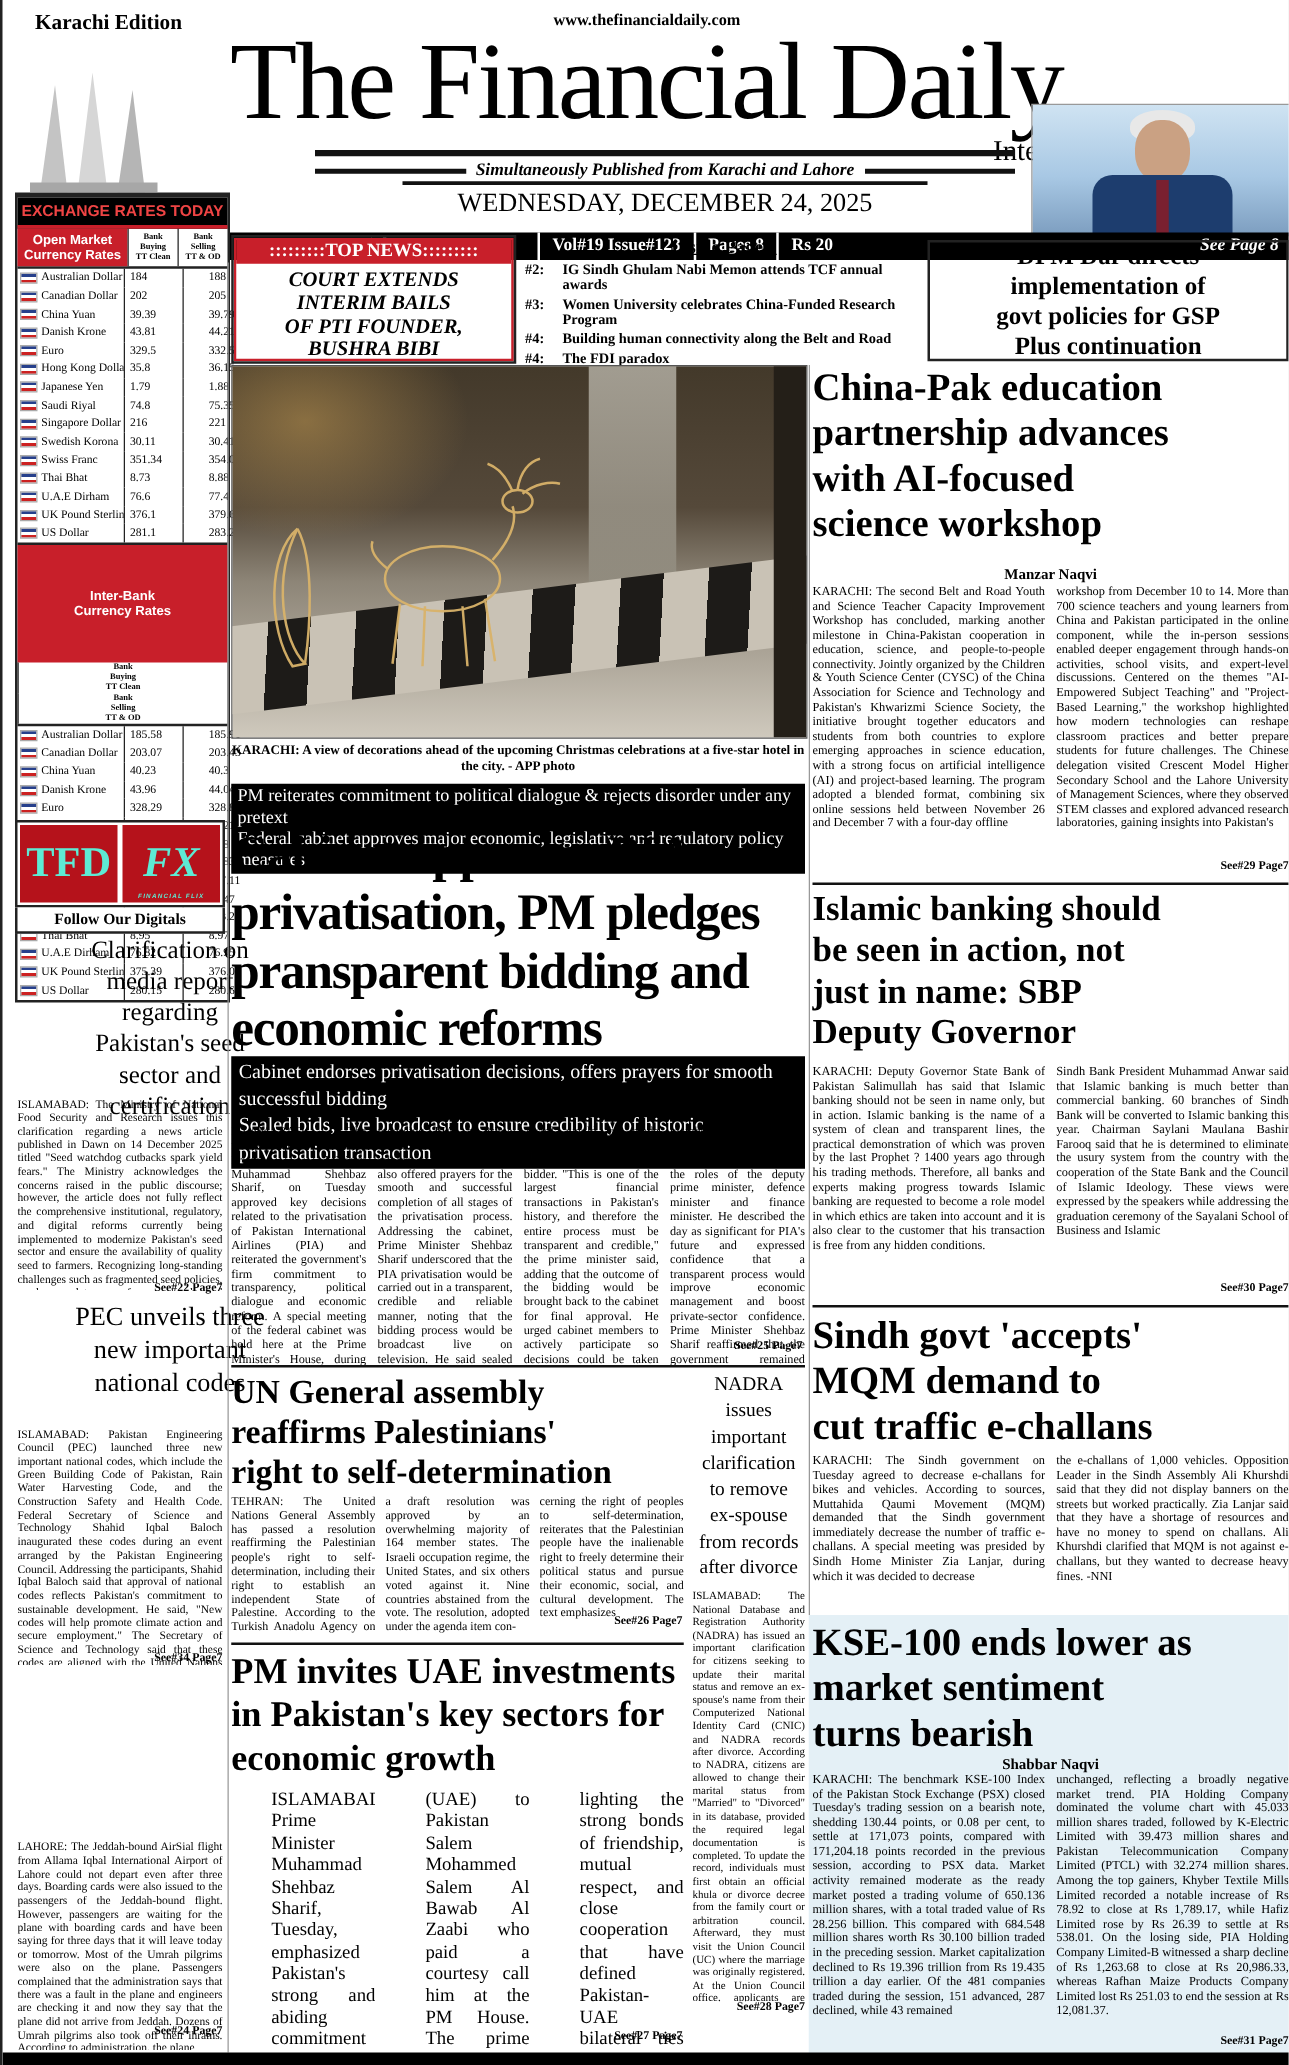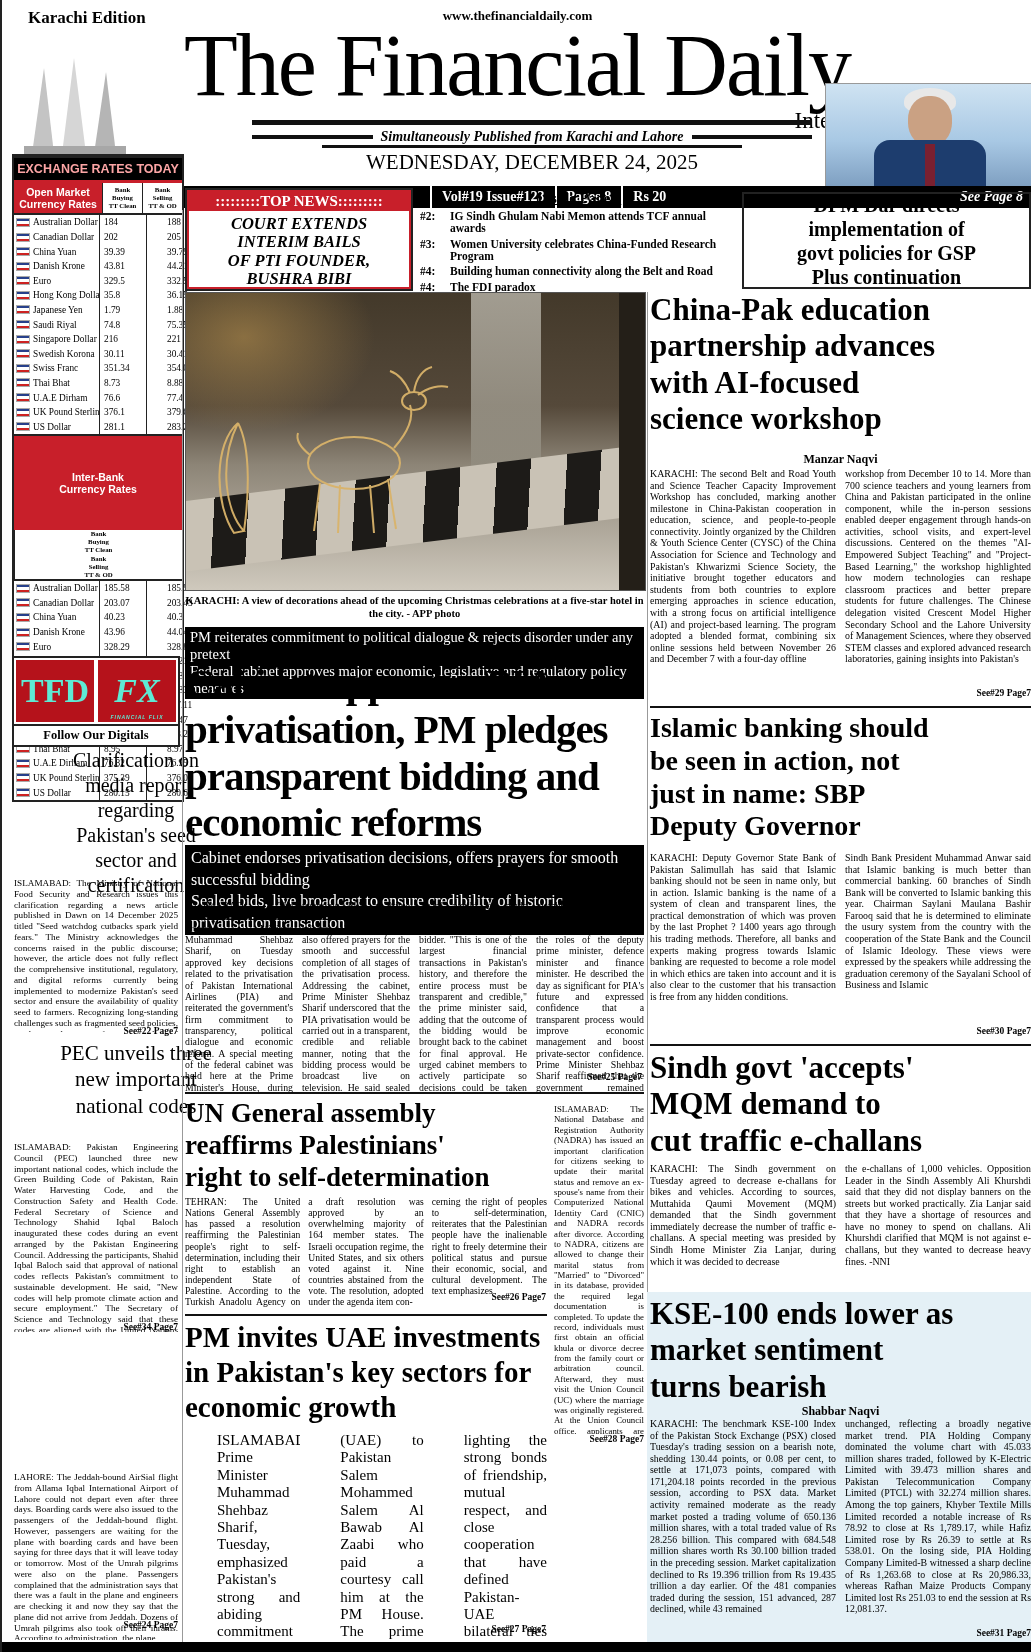--- a/index.html
+++ b/index.html
@@ -30,21 +30,21 @@
   #dar-photo .face{position:absolute;left:82px;top:12px;width:44px;height:50px;background:#caa183;border-radius:46%;}
   #dar-photo .suit{position:absolute;left:48px;top:56px;width:112px;height:52px;background:#1d3d6e;border-radius:16px 16px 0 0;}
   #dar-photo .tie{position:absolute;left:99px;top:60px;width:10px;height:44px;background:#7a2030;}
   
   #infobar{left:178px;top:186px;width:853px;height:22px;background:#000;color:#fff;display:flex;align-items:center;font-size:14px;font-weight:bold;}
   #infobar span{padding:0 10px;border-left:2px solid #fff;height:100%;display:flex;align-items:center;}
   #infobar span:first-child{border-left:none;flex:0 0 230px;justify-content:center;}
   #infobar .seepage{margin-left:auto;font-style:italic;border-left:none;}
   
   #fx-box{left:10px;top:154px;width:168px;border:2px solid #222;border-top:4px solid #222;background:#fff;}
-  #fx-title{background:#000;color:#fca5a5;font-size:12.5px;font-weight:bold;text-align:center;padding:4px 0;border-bottom:3px solid #c81f2a;font-family:"Liberation Sans",sans-serif;}
+  #fx-title{background:#000;color:#ef4444;font-size:12.5px;font-weight:bold;text-align:center;padding:4px 0;border-bottom:3px solid #c81f2a;font-family:"Liberation Sans",sans-serif;}
   .fx-head{display:flex;border-bottom:2px solid #222;}
   .fx-head .redcell{background:#c81f2a;color:#fff;font-family:"Liberation Sans",sans-serif;font-weight:bold;font-size:10.5px;flex:0 0 88px;display:flex;align-items:center;justify-content:center;text-align:center;line-height:1.15;padding:3px 0;}
   .fx-head .colh{flex:1;font-size:6.8px;font-weight:bold;text-align:center;border-left:1px solid #222;display:flex;align-items:center;justify-content:center;line-height:1.2;}
   .fx-row{display:flex;align-items:center;font-size:9.3px;height:14.6px;}
   .fx-row .flag{flex:0 0 14px;height:9px;margin:0 3px 0 2px;background:linear-gradient(180deg,#27408b 33%,#fff 33%,#fff 66%,#c22 66%);border:1px solid #aaa;box-sizing:border-box;}
   .fx-row .cur{flex:0 0 66px;white-space:nowrap;overflow:hidden;}
   .fx-row .buy{flex:0 0 42px;border-left:1px solid #222;padding-left:4px;align-self:stretch;display:flex;align-items:center;}
   .fx-row .sell{flex:1;border-left:1px solid #222;padding-left:20px;align-self:stretch;display:flex;align-items:center;justify-content:flex-end;padding-right:4px;}
   
   #logos{left:10px;top:656px;width:168px;height:70px;display:flex;gap:4px;background:#fff;border:2px solid #222;box-sizing:border-box;padding:2px;}
@@ -486,20 +486,27 @@
 reaffirms Palestinians'
 right to self-determination</div>
   <div class="abs" id="un-cols">
     <div class="col just clip">TEHRAN: The United Nations General Assembly has passed a resolution reaffirming the Palestinian people's right to self-determination, including their right to establish an independent State of Palestine. According to the Turkish Anadolu Agency on Tuesday,</div>
     <div class="col just clip">a draft resolution was approved by an overwhelming majority of 164 member states. The Israeli occupation regime, the United States, and six others voted against it. Nine countries abstained from the vote. The resolution, adopted under the agenda item con-</div>
     <div class="col just clip">cerning the right of peoples to self-determination, reiterates that the Palestinian people have the inalienable right to freely determine their political status and pursue their economic, social, and cultural development. The text emphasizes</div>
   </div>
   <div class="abs more" style="left:452px;top:1292px;width:92px;">See#26 Page7</div>
 
   <div class="abs" id="nadra">
+    <div class="hl pre">NADRA issues
+important
+clarification
+to remove
+ex-spouse
+from records
+after divorce</div>
     <div class="body just clip">ISLAMABAD: The National Database and Registration Authority (NADRA) has issued an important clarification for citizens seeking to update their marital status and remove an ex-spouse's name from their Computerized National Identity Card (CNIC) and NADRA records after divorce. According to NADRA, citizens are allowed to change their marital status from "Married" to "Divorced" in its database, provided the required legal documentation is completed. To update the record, individuals must first obtain an official khula or divorce decree from the family court or arbitration council. Afterward, they must visit the Union Council (UC) where the marriage was originally registered. At the Union Council office, applicants are required to submit a request for the issuance of a divorce certificate, along with necessary details such as the names of both parties, the date of divorce, relevant case numbers, copies of CNICs, and witness information.</div>
     <div class="more">See#28 Page7</div>
   </div>
 
   <div class="abs hr2" id="uae-rule"></div>
   <div class="abs pre" id="uae-hl">PM invites UAE investments
 in Pakistan's key sectors for
 economic growth</div>
   <div class="abs" id="uae-cols">
     <div class="col just clip">ISLAMABAD: Prime Minister Muhammad Shehbaz Sharif, Tuesday, emphasized Pakistan's strong and abiding commitment to further strengthening its relations with the United Arab Emirates (UAE) and invited increased UAE investments in key sectors to support Pakistan's economic growth and stability. The prime minister expressed these views during a meeting with Ambassador of the United Arab Emirates</div>

